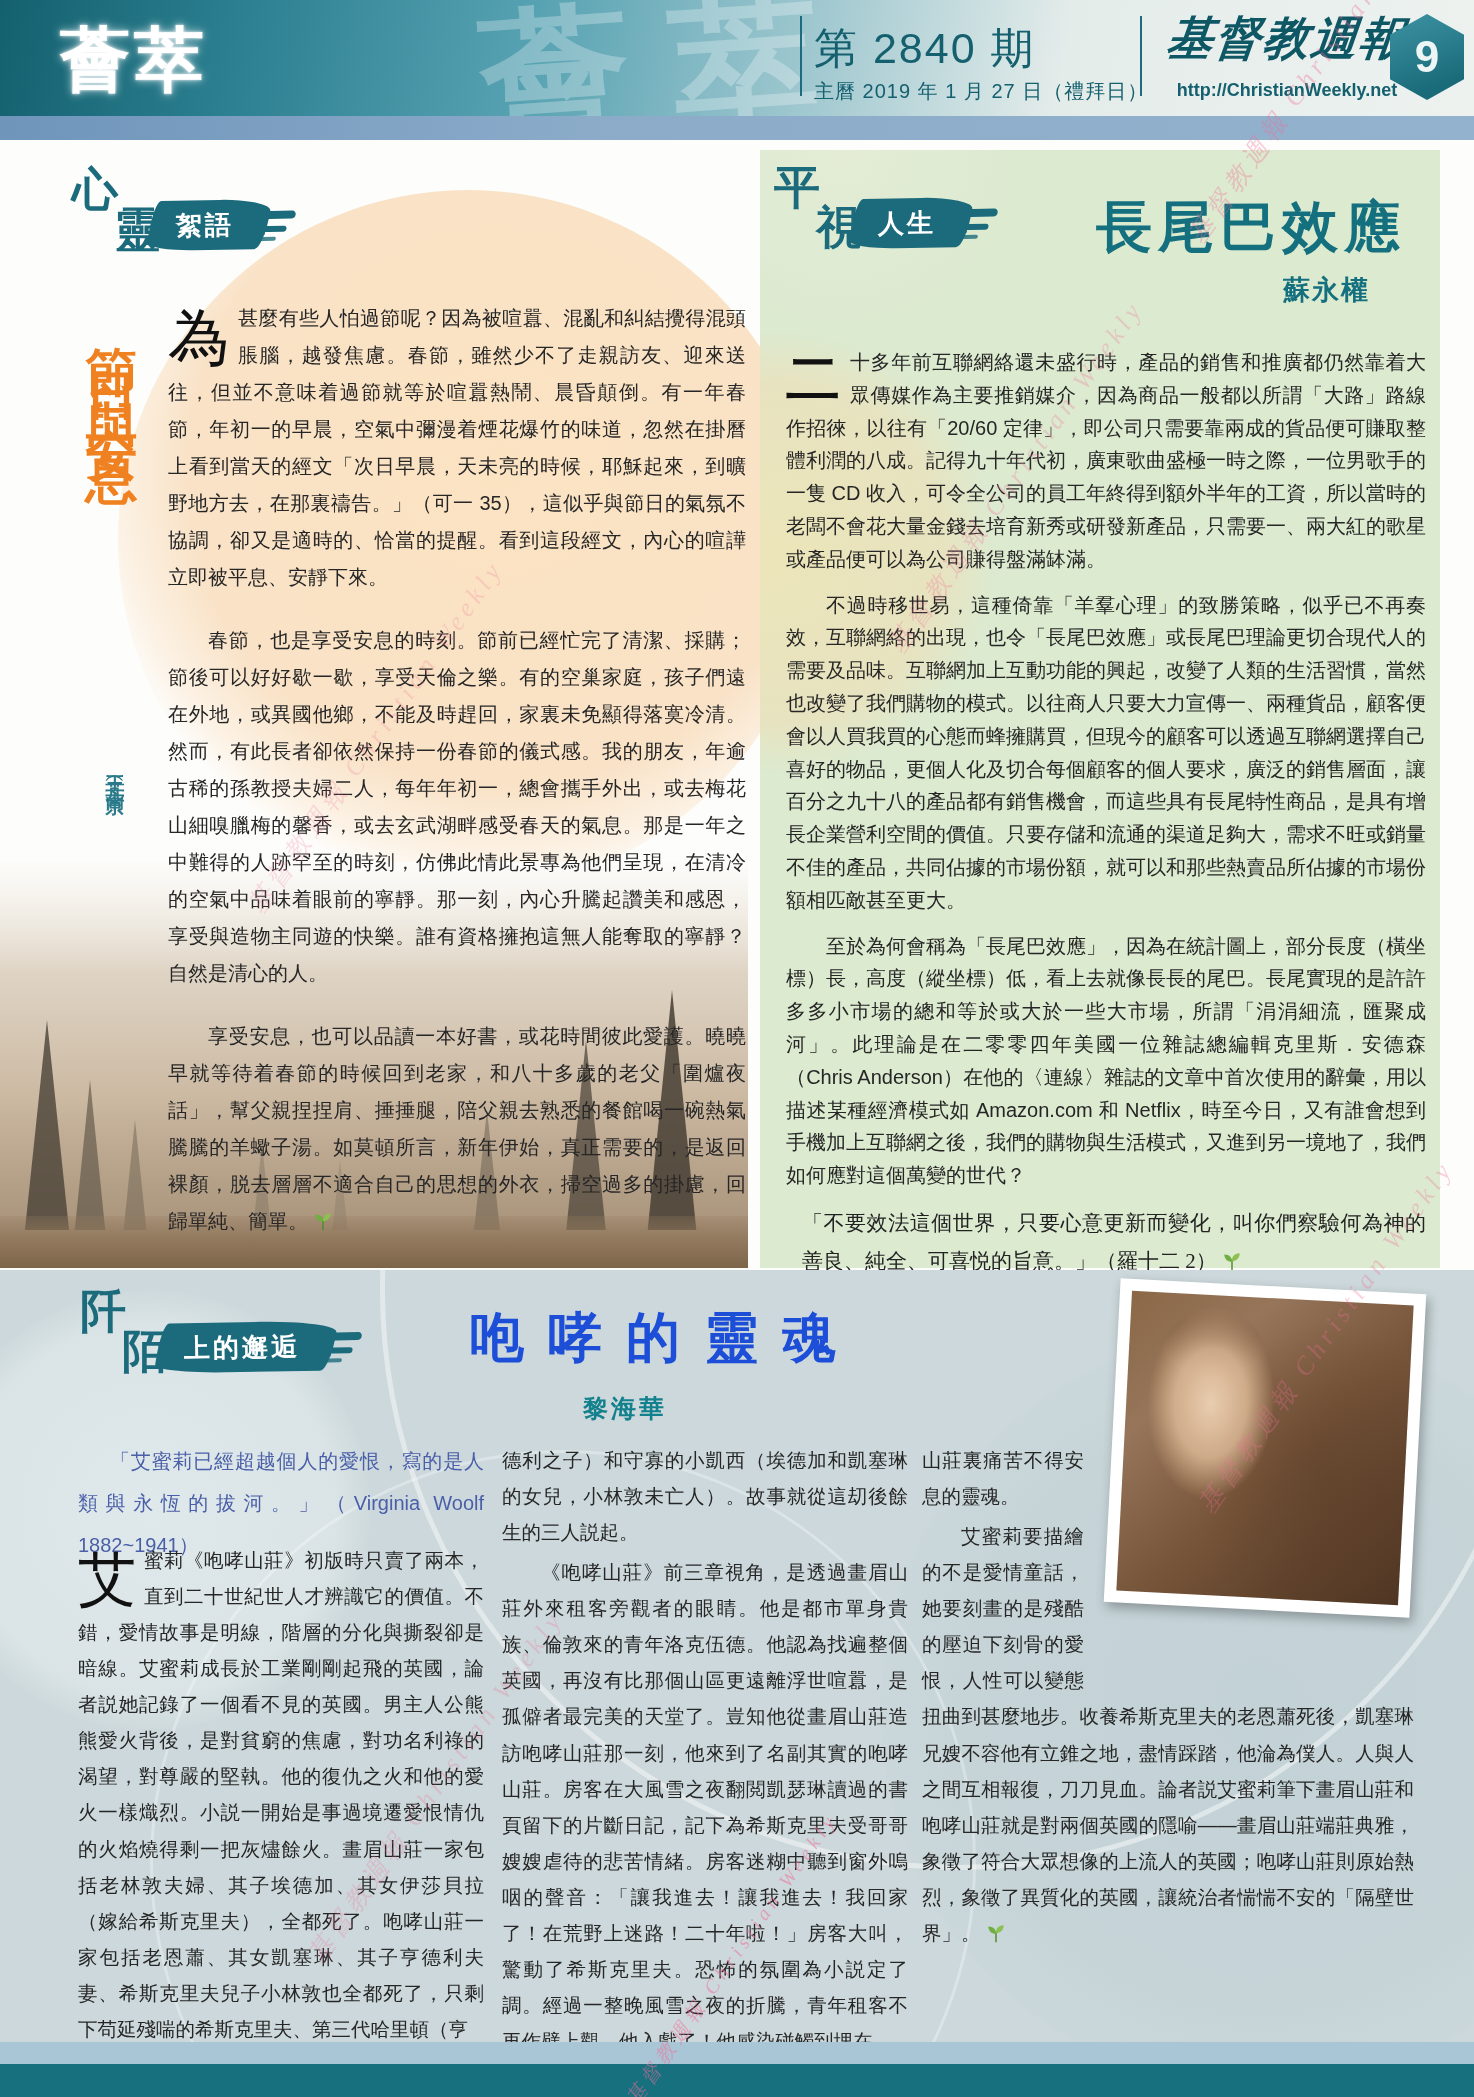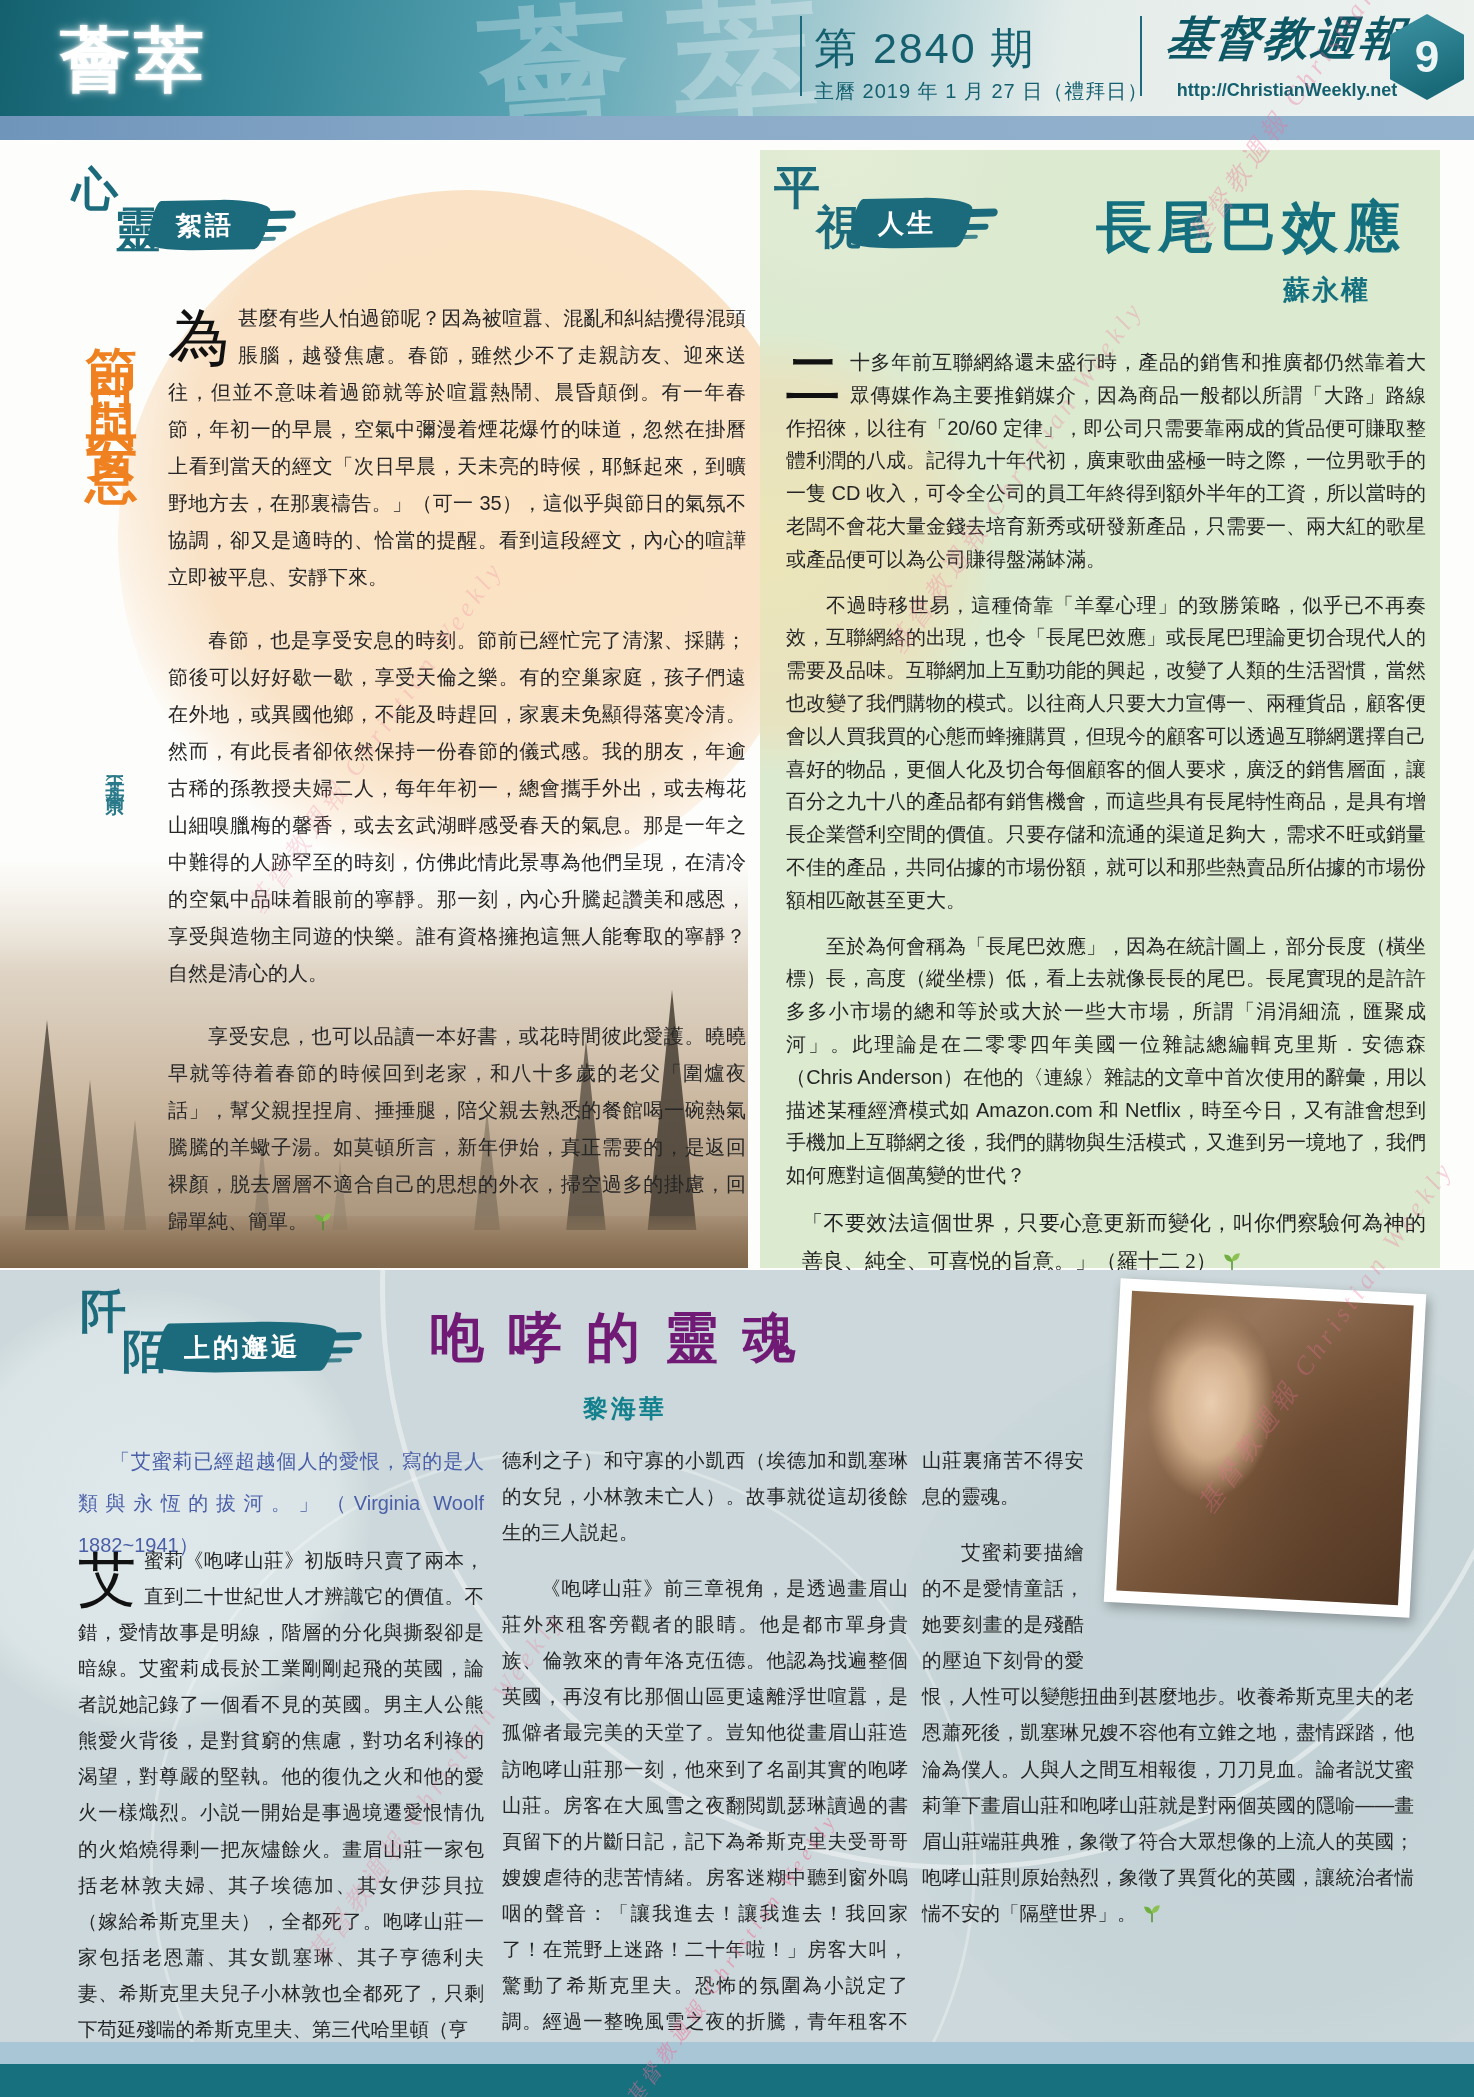--- a/index.html
+++ b/index.html
@@ -122,33 +122,33 @@
   }
   .b-circle1{position:absolute;left:-70px;top:20px;width:440px;height:440px;border-radius:50%;
     background:radial-gradient(circle,#dfe8ea 0%,#dae4e6 60%,rgba(218,228,230,0) 72%);}
   .b-circle2{position:absolute;left:880px;top:60px;width:760px;height:760px;border-radius:50%;
     background:radial-gradient(circle,#c3d2d6 0%,#c6d4d8 55%,rgba(198,212,216,0) 75%);}
   .b-arc1{position:absolute;left:380px;top:-560px;width:1150px;height:1150px;border-radius:50%;
     border:5px solid rgba(255,255,255,.45);}
   .b-arc2{position:absolute;left:150px;top:180px;width:820px;height:820px;border-radius:50%;
     border:3px solid rgba(255,255,255,.30);}
   .bottom-title{
-    position:absolute;left:390px;top:32px;width:470px;text-align:center;
-    font-size:54px;font-weight:bold;color:#701a75;letter-spacing:24px;
+    position:absolute;left:390px;top:32px;width:470px;text-align:right;
+    font-size:54px;font-weight:bold;color:#1d4ed8;letter-spacing:24px;
   }
   .bottom-author{
     position:absolute;left:390px;top:122px;width:470px;text-align:center;
     font-size:25px;font-weight:bold;color:#13818d;letter-spacing:3px;
   }
   .opening-quote{
     position:absolute;left:78px;top:170px;width:406px;
     font-size:20px;line-height:2.1;color:#4a5fa8;text-align:justify;text-indent:1.6em;
   }
   .bcol{font-size:19.5px;line-height:1.85;text-align:justify;color:#262626;position:absolute;}
-  .bcol .para + .para{margin-top:20px;}
+  .bcol .para + .para{margin-top:4px;}
   .bcol1{left:78px;top:272px;width:406px;}
   .bcol2{left:502px;top:172px;width:406px;}
   .bcol3{left:922px;top:172px;width:492px;}
   .dropcap3{float:left;font-size:58px;line-height:1.2;font-weight:500;padding:2px 8px 0 0;color:#111;}
   .photo-spacer{float:right;width:330px;height:230px;}
   .portrait{
     position:absolute;left:1112px;top:16px;background:#ffffff;padding:12px;
     transform:rotate(3deg);box-shadow:3px 5px 12px rgba(0,0,0,.3);
   }
   .portrait .img{

